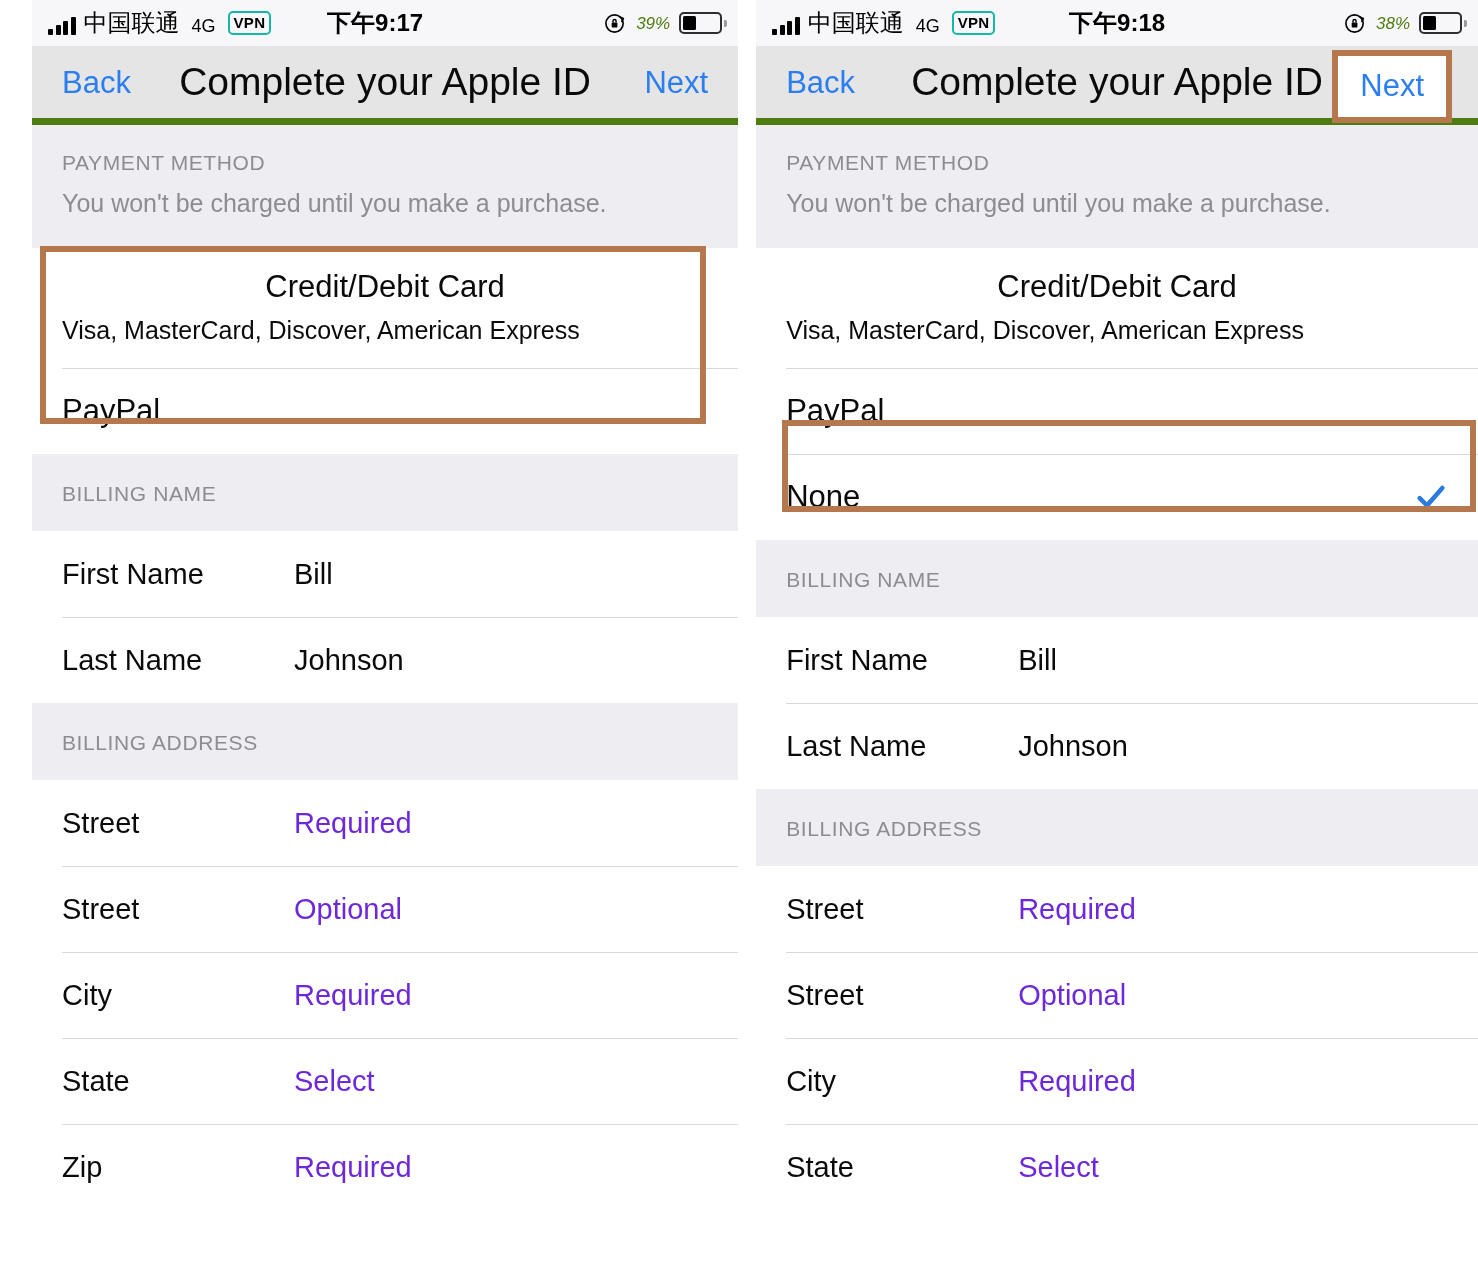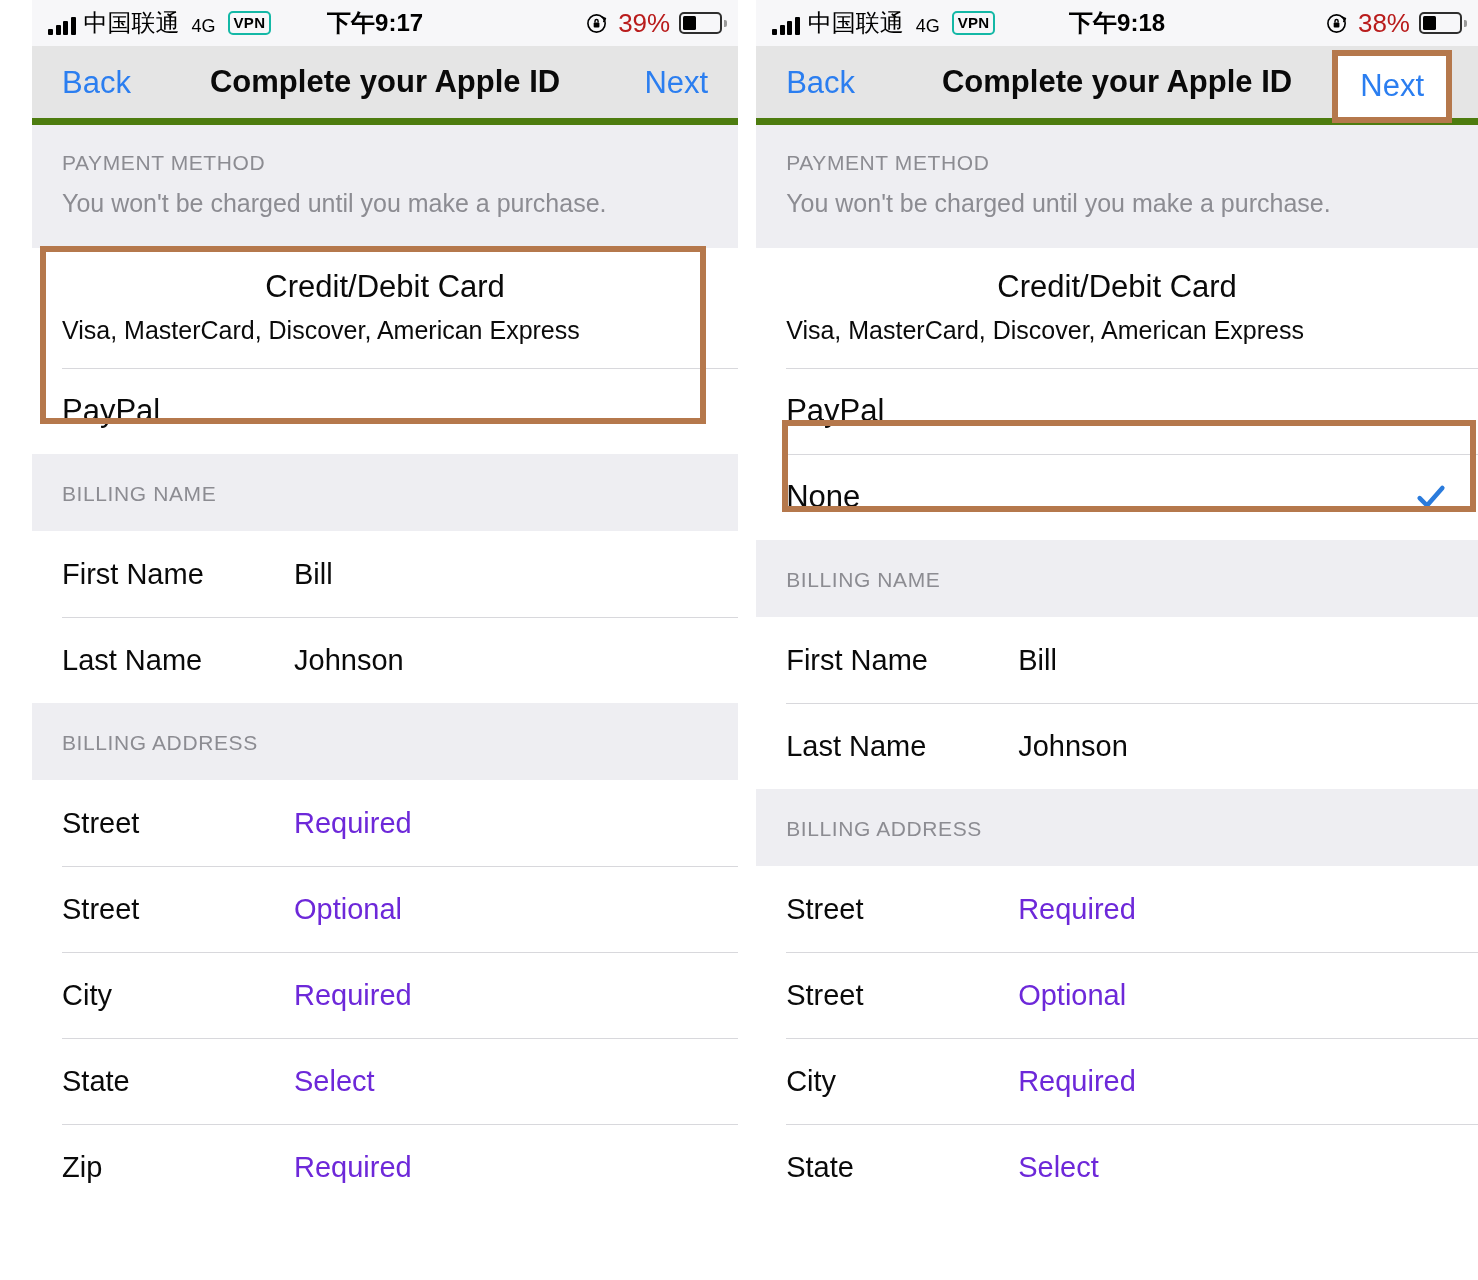--- a/index.html
+++ b/index.html
@@ -56,21 +56,21 @@
     display: flex; align-items: center; justify-content: center;
     font-size: 24px; font-weight: 700; color: #000;
     pointer-events: none;
   }
   .phone.left .sb-time { transform: translateX(-10px); }
   .sb-right {
     margin-left: auto; display: flex; align-items: center; gap: 9px;
     position: relative; z-index: 2;
   }
   .rotlock { width: 23px; height: 23px; display: block; }
-  .batt-pct { font-size: 26px; color: #b91c1c; line-height: 1; }
+  .batt-pct { font-size: 17px; color: #4d7c0f; line-height: 1; font-style: italic; }
   .battery { position: relative; width: 43px; height: 22px; }
   .battery .shell {
     position: absolute; inset: 0;
     border: 2.5px solid #2e2e2e; border-radius: 5px;
   }
   .battery .fill {
     position: absolute; left: 4px; top: 4px; bottom: 4px;
     width: 13px; background: #000; border-radius: 1.5px;
   }
   .battery .nub {
@@ -88,21 +88,21 @@
     position: relative;
     padding: 0 30px;
   }
   .nav-btn {
     font-size: 31px; color: #2b7ef0; line-height: 1;
     position: relative; z-index: 3; white-space: nowrap;
   }
   .nav-title {
     position: absolute; left: 0; right: 0; top: 0; bottom: 0;
     display: flex; align-items: center; justify-content: center;
-    font-size: 31px; font-weight: 700; color: #0a0a0a;
+    font-size: 39px; font-weight: 400; color: #0a0a0a;
     pointer-events: none;
   }
   .nav-next-wrap { margin-left: auto; position: relative; z-index: 3; }
   .nav-next-wrap.boxed {
     border: 6px solid #b5784c;
     background: #ffffff;
     padding: 14px 22px 16px;
     margin-right: -4px;
     margin-top: 8px;
   }

